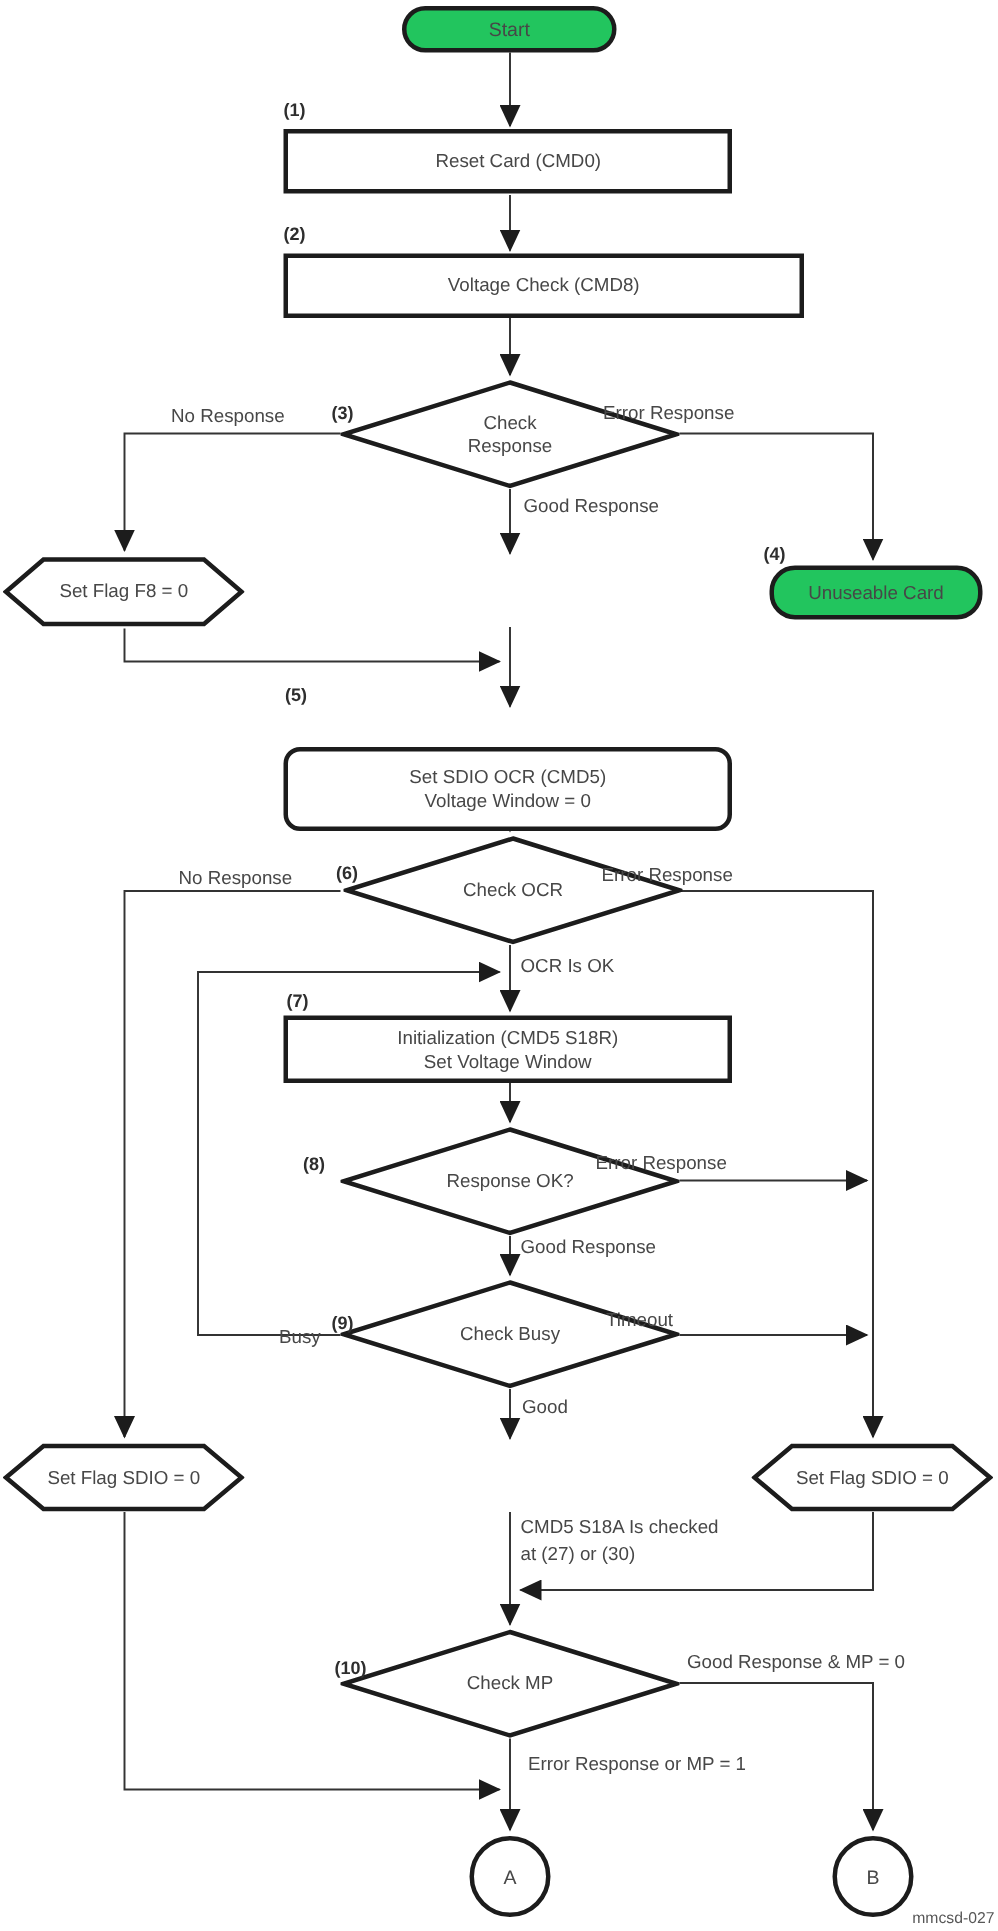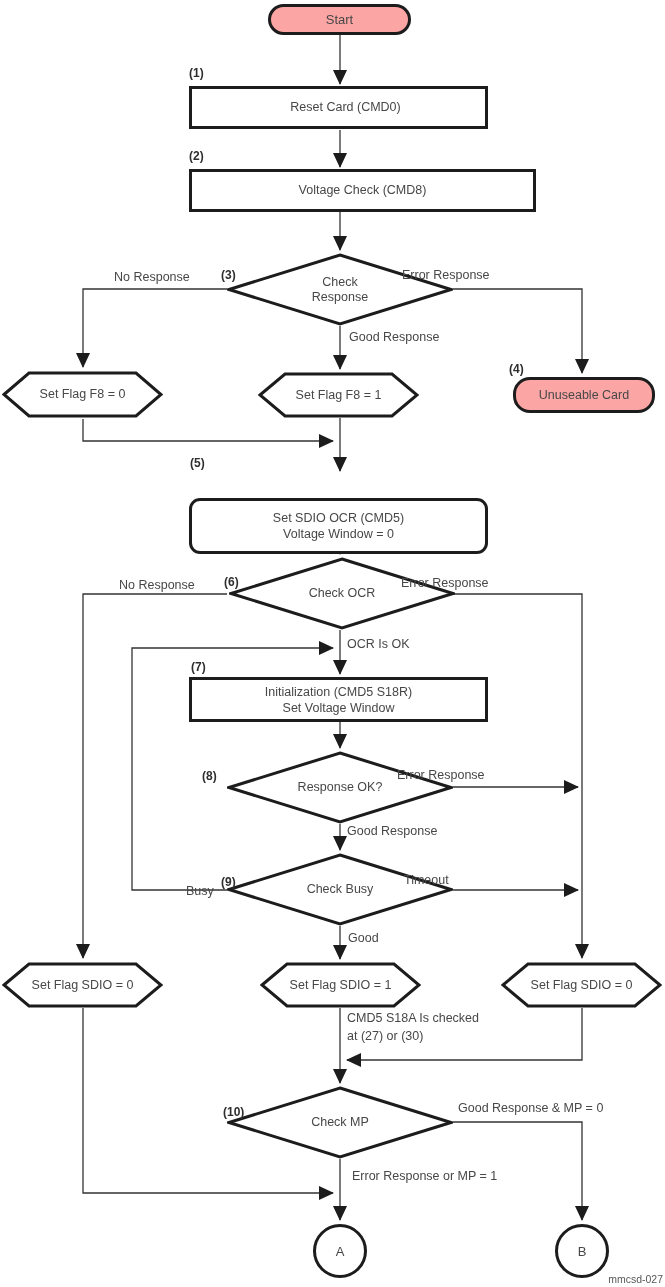--- a/index.html
+++ b/index.html
@@ -7,21 +7,21 @@
     position:relative;width:665px;height:1287px;background:#ffffff;
     font-family:"Liberation Sans","DejaVu Sans",sans-serif;color:#474747;
     overflow:hidden;
   }
   svg.edges{position:absolute;left:0;top:0;width:665px;height:1287px;z-index:0;}
   .node{
     position:absolute;display:flex;flex-direction:column;align-items:center;justify-content:center;
     text-align:center;font-size:12.5px;line-height:15px;color:#474747;z-index:1;box-sizing:border-box;
   }
   .rect{border:3px solid #1c1c1c;background:#fff;}
-  .rounded{border:3px solid #1c1c1c;background:#fca5a5;border-radius:17px;}
+  .rounded{border:3px solid #1c1c1c;background:#22c55e;border-radius:17px;}
   .circle{border:3px solid #1c1c1c;background:#fff;border-radius:50%;}
   .poly{background:transparent;}
   .poly svg{position:absolute;left:0;top:0;width:100%;height:100%;}
   .poly .lbl{position:relative;z-index:1;}
   .numlbl{position:absolute;font-size:12px;font-weight:bold;color:#2e2e2e;z-index:2;white-space:nowrap;}
   .elbl{position:absolute;font-size:12.5px;color:#474747;z-index:2;white-space:nowrap;}
   .fig{position:absolute;font-size:10.5px;color:#575757;z-index:2;}
 </style>
 </head>
 <body>
@@ -86,26 +86,20 @@
   <span class="elbl" style="left:402px;top:268px;">Error Response</span>
   <span class="elbl" style="left:349px;top:330px;">Good Response</span>
 
   <div class="node poly" style="left:2px;top:371px;width:161px;height:47px;">
     <svg viewBox="0 0 161 47">
       <polygon points="2,23.5 27,2 134,2 159,23.5 134,45 27,45" fill="#ffffff" stroke="#1c1c1c" stroke-width="3"></polygon>
     </svg>
     <span class="lbl">Set Flag F8 = 0</span>
   </div>
 
-  <div class="node poly" style="left:258px;top:372px;width:161px;height:46px;">
-    <svg viewBox="0 0 161 46">
-      <polygon points="2,23 27,2 134,2 159,23 134,44 27,44" fill="#ffffff" stroke="#1c1c1c" stroke-width="3"></polygon>
-    </svg>
-    <span class="lbl">Set Flag F8 = 1</span>
-  </div>
 
   <span class="numlbl" style="left:509px;top:362px;">(4)</span>
   <div class="node rounded" style="left:513px;top:377px;width:142px;height:36px;">
     <span>Unuseable Card</span>
   </div>
 
   <span class="numlbl" style="left:190px;top:456px;">(5)</span>
   <div class="node rect" style="left:189px;top:498px;width:299px;height:56px;line-height:16px;border-radius:11px;">
     <span>Set SDIO OCR (CMD5)</span>
     <span>Voltage Window = 0</span>
@@ -152,26 +146,20 @@
   <span class="elbl" style="left:404px;top:873px;">Timeout</span>
   <span class="elbl" style="left:348px;top:931px;">Good</span>
 
   <div class="node poly" style="left:2px;top:962px;width:161px;height:46px;">
     <svg viewBox="0 0 161 46">
       <polygon points="2,23 27,2 134,2 159,23 134,44 27,44" fill="#ffffff" stroke="#1c1c1c" stroke-width="3"></polygon>
     </svg>
     <span class="lbl">Set Flag SDIO = 0</span>
   </div>
 
-  <div class="node poly" style="left:260px;top:962px;width:161px;height:46px;">
-    <svg viewBox="0 0 161 46">
-      <polygon points="2,23 27,2 134,2 159,23 134,44 27,44" fill="#ffffff" stroke="#1c1c1c" stroke-width="3"></polygon>
-    </svg>
-    <span class="lbl">Set Flag SDIO = 1</span>
-  </div>
 
   <div class="node poly" style="left:501px;top:962px;width:161px;height:46px;">
     <svg viewBox="0 0 161 46">
       <polygon points="2,23 27,2 134,2 159,23 134,44 27,44" fill="#ffffff" stroke="#1c1c1c" stroke-width="3"></polygon>
     </svg>
     <span class="lbl">Set Flag SDIO = 0</span>
   </div>
 
   <span class="elbl" style="left:347px;top:1011px;">CMD5 S18A Is checked</span>
   <span class="elbl" style="left:347px;top:1029px;">at (27) or (30)</span>

